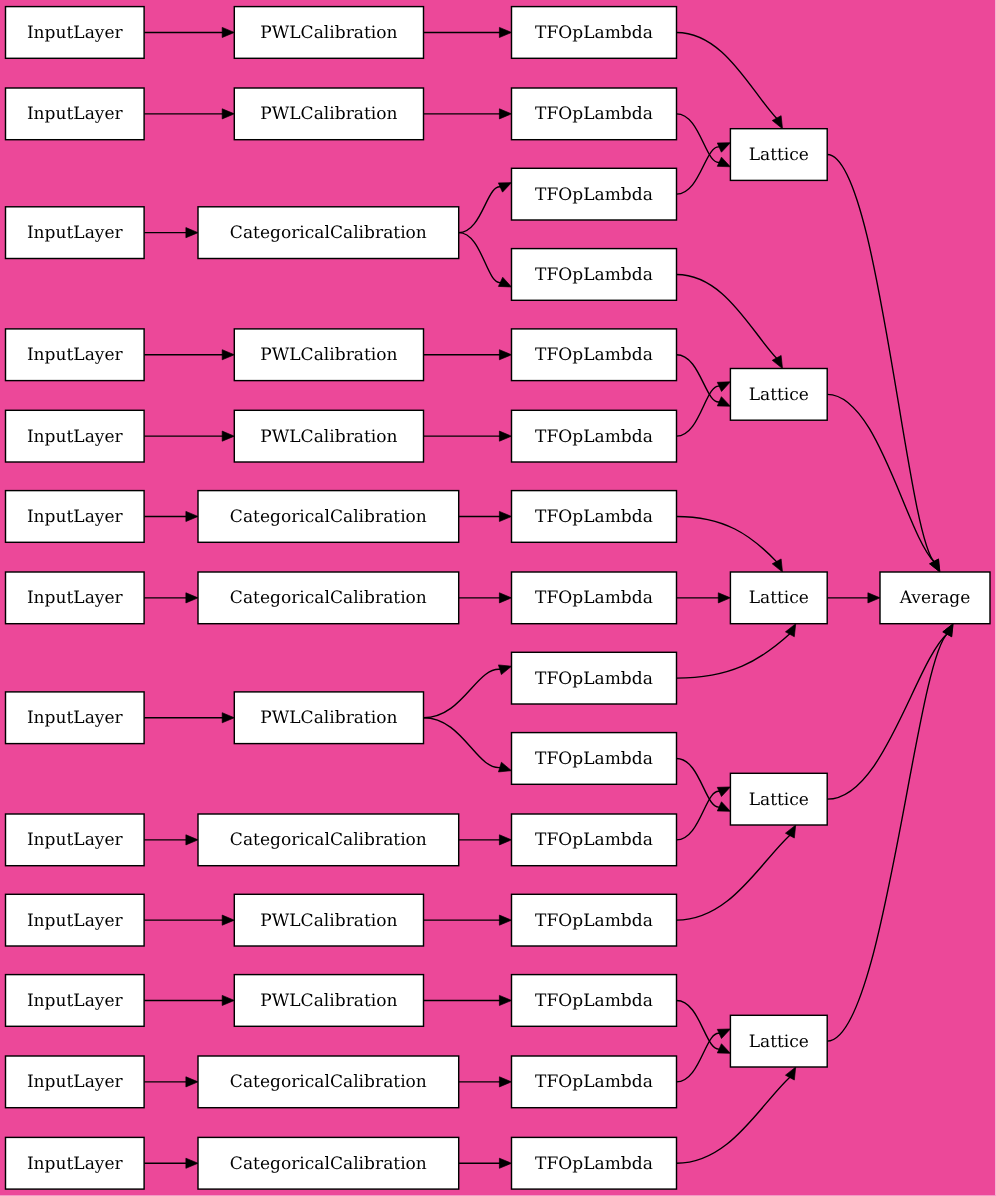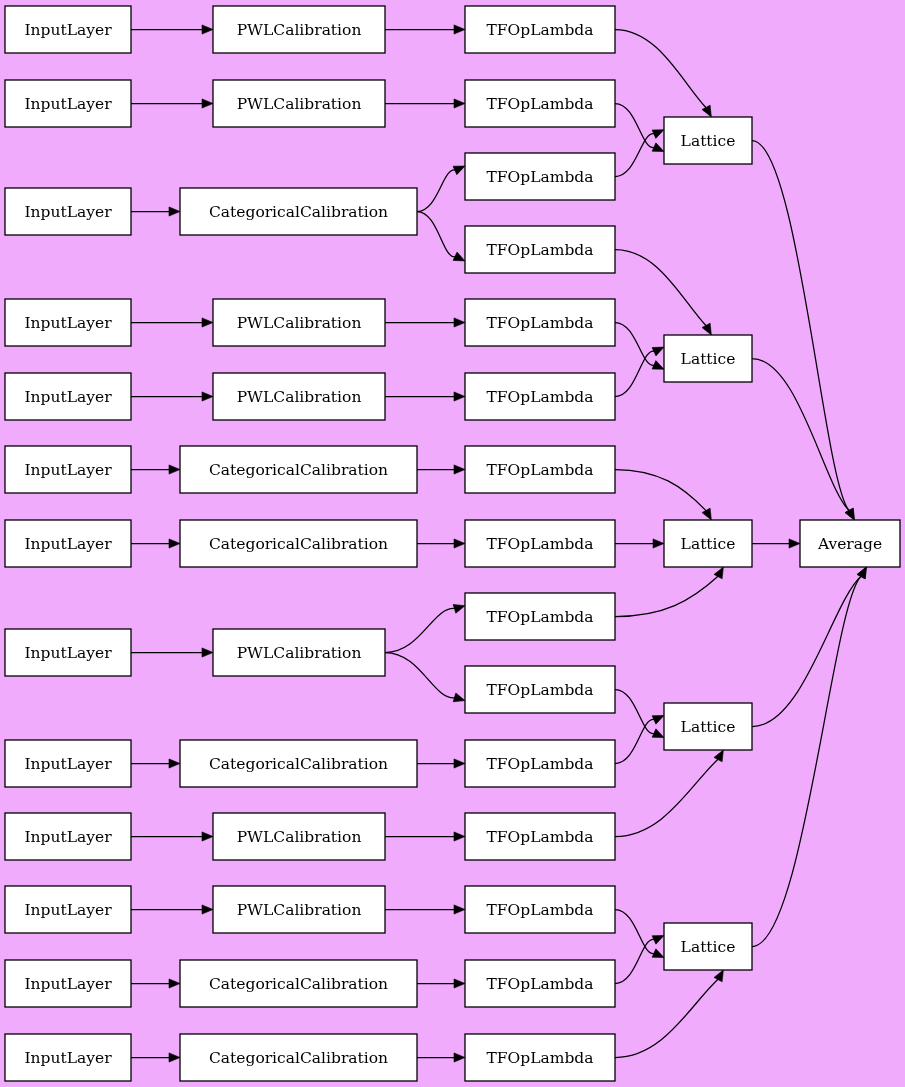--- a/index.html
+++ b/index.html
@@ -7,21 +7,21 @@
     padding: 0;
     background: #ffffff;
   }
   body {
     font-family: "DejaVu Serif", serif;
   }
   #diagram-root {
     position: relative;
     width: 905px;
     height: 1087px;
-    background: #f0abfc;
+    background: #ec4899;
     overflow: hidden;
   }
   svg#graph {
     display: block;
     width: 905px;
     height: 1087px;
   }
   .node-box {
     fill: #ffffff;
     stroke: #000000;

